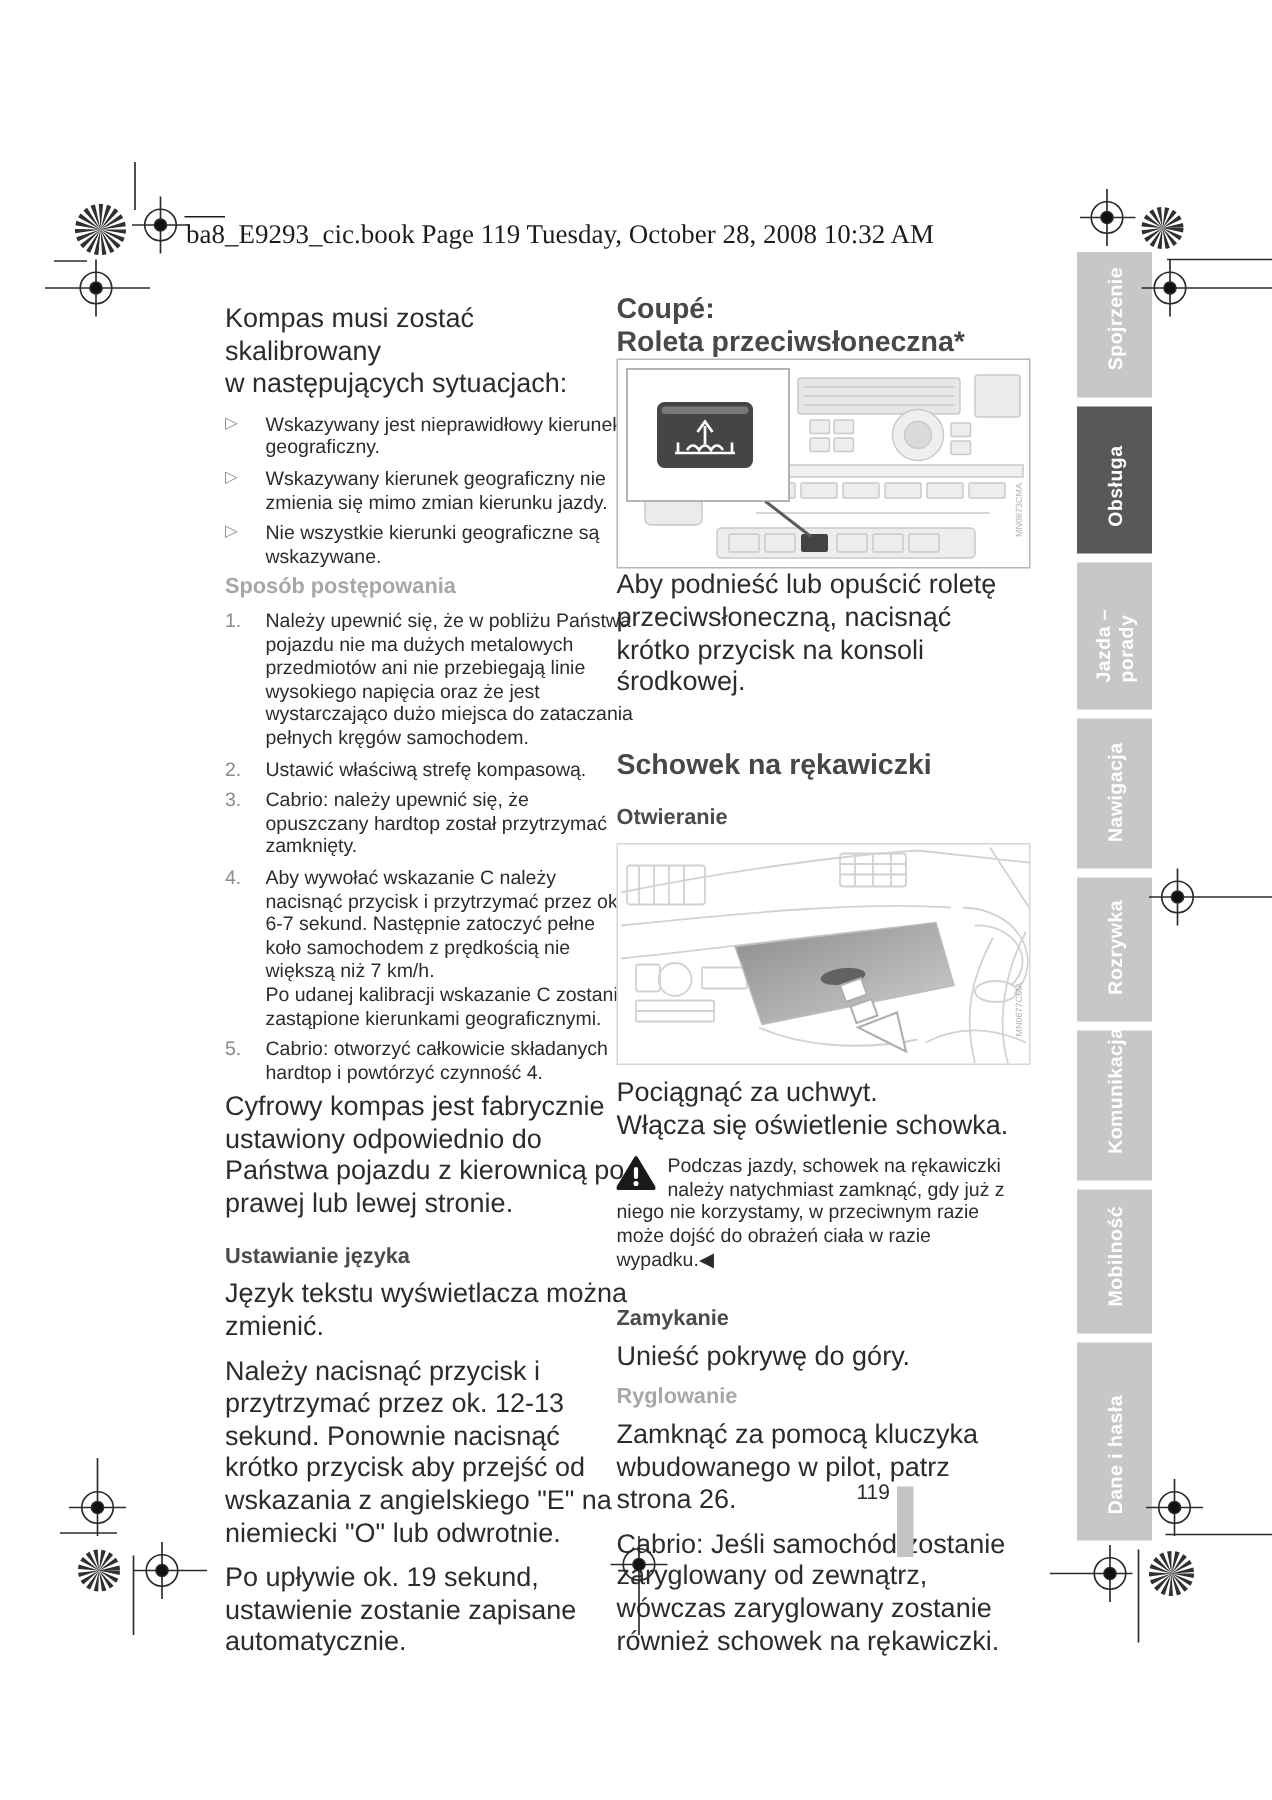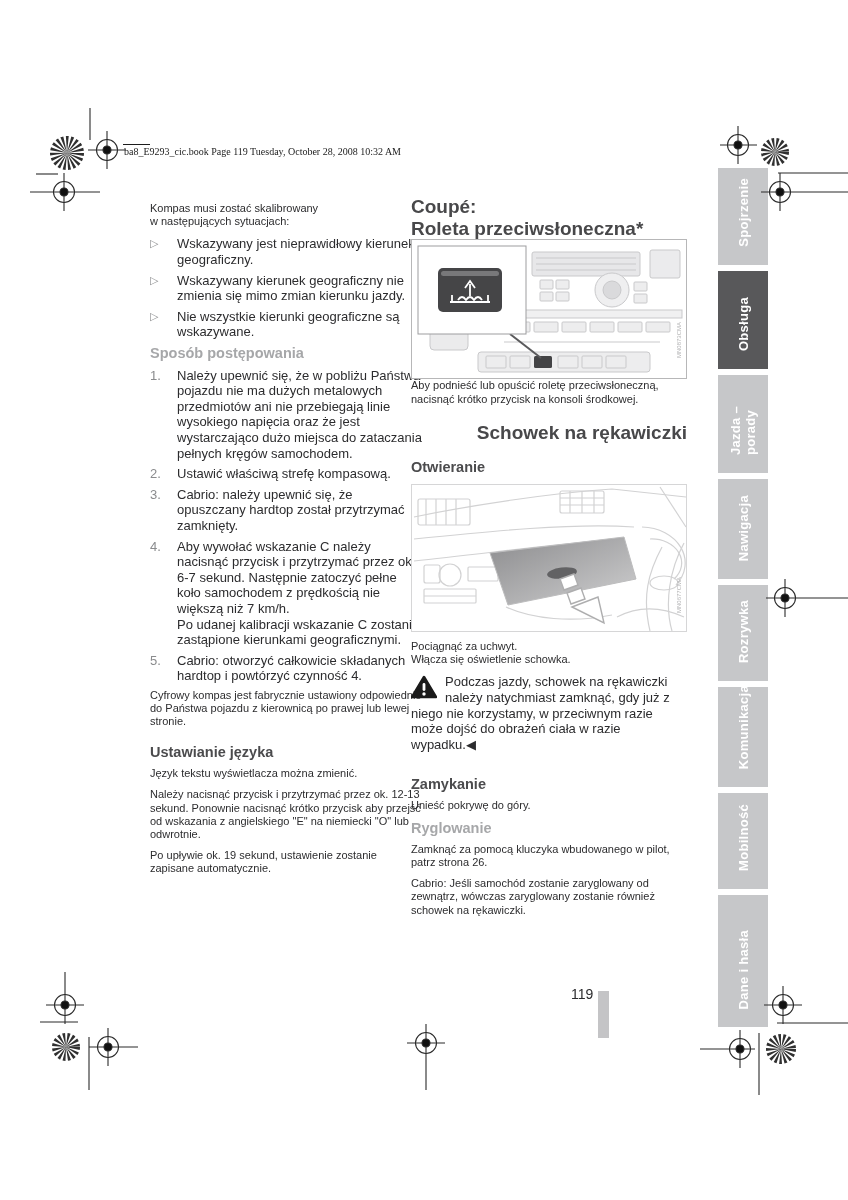--- a/index.html
+++ b/index.html
@@ -6,32 +6,32 @@
   body{
     width:848px;height:1200px;position:relative;overflow:hidden;
     background:#ffffff;
     font-family:"Liberation Sans","DejaVu Sans",sans-serif;
     color:#2c2c2e;
   }
   
   .doc-header{
     position:absolute;left:124px;top:146px;width:560px;
     font-family:"Liberation Serif","DejaVu Serif",serif;
-    font-size:10px;color:#1c1c1c;white-space:nowrap;
+    font-size:18px;color:#1c1c1c;white-space:nowrap;
   }
   .doc-header-tick{position:absolute;left:123px;top:144px;width:27px;border-top:1px solid #1c1c1c;}
   
   .col-left{position:absolute;left:150px;top:196px;width:272px;}
   .col-right{position:absolute;left:411px;top:196px;width:276px;}
-  p{margin:0 0 8px 0;font-size:11px;line-height:1.2;}
+  p{margin:0 0 8px 0;font-size:18px;line-height:1.2;}
   .pre{white-space:pre-line;}
   h2{margin:0;font-size:19px;line-height:1.14;color:#48484a;white-space:pre-line;}
   h3{margin:0;font-size:14.5px;line-height:1.15;color:#4b4b4d;}
   h4{margin:0;font-size:14.5px;line-height:1.15;color:#a6a7a9;}
-  .mt12{margin-top:0;} .mt16{margin-top:16px;} .mt26{margin-top:16px;text-align:right;}
+  .mt12{margin-top:0;} .mt16{margin-top:16px;} .mt26{margin-top:34px;}
   .mb6{margin-bottom:6px;}
   
   .blist,.slist{margin:0 0 4px 0;padding:0;list-style:none;}
   .blist li,.slist li{display:flex;margin:0 0 5px 0;font-size:13px;line-height:1.2;}
   .blist .mk{width:27px;flex:0 0 27px;color:#8a8b8d;font-size:11px;padding-top:1px;}
   .slist .mk{width:27px;flex:0 0 27px;color:#8a8b8d;}
   .li-text{flex:1;}
   
   .figure{
     border:1px solid #b7b7b8;background:#fff;width:274px;margin:0;

